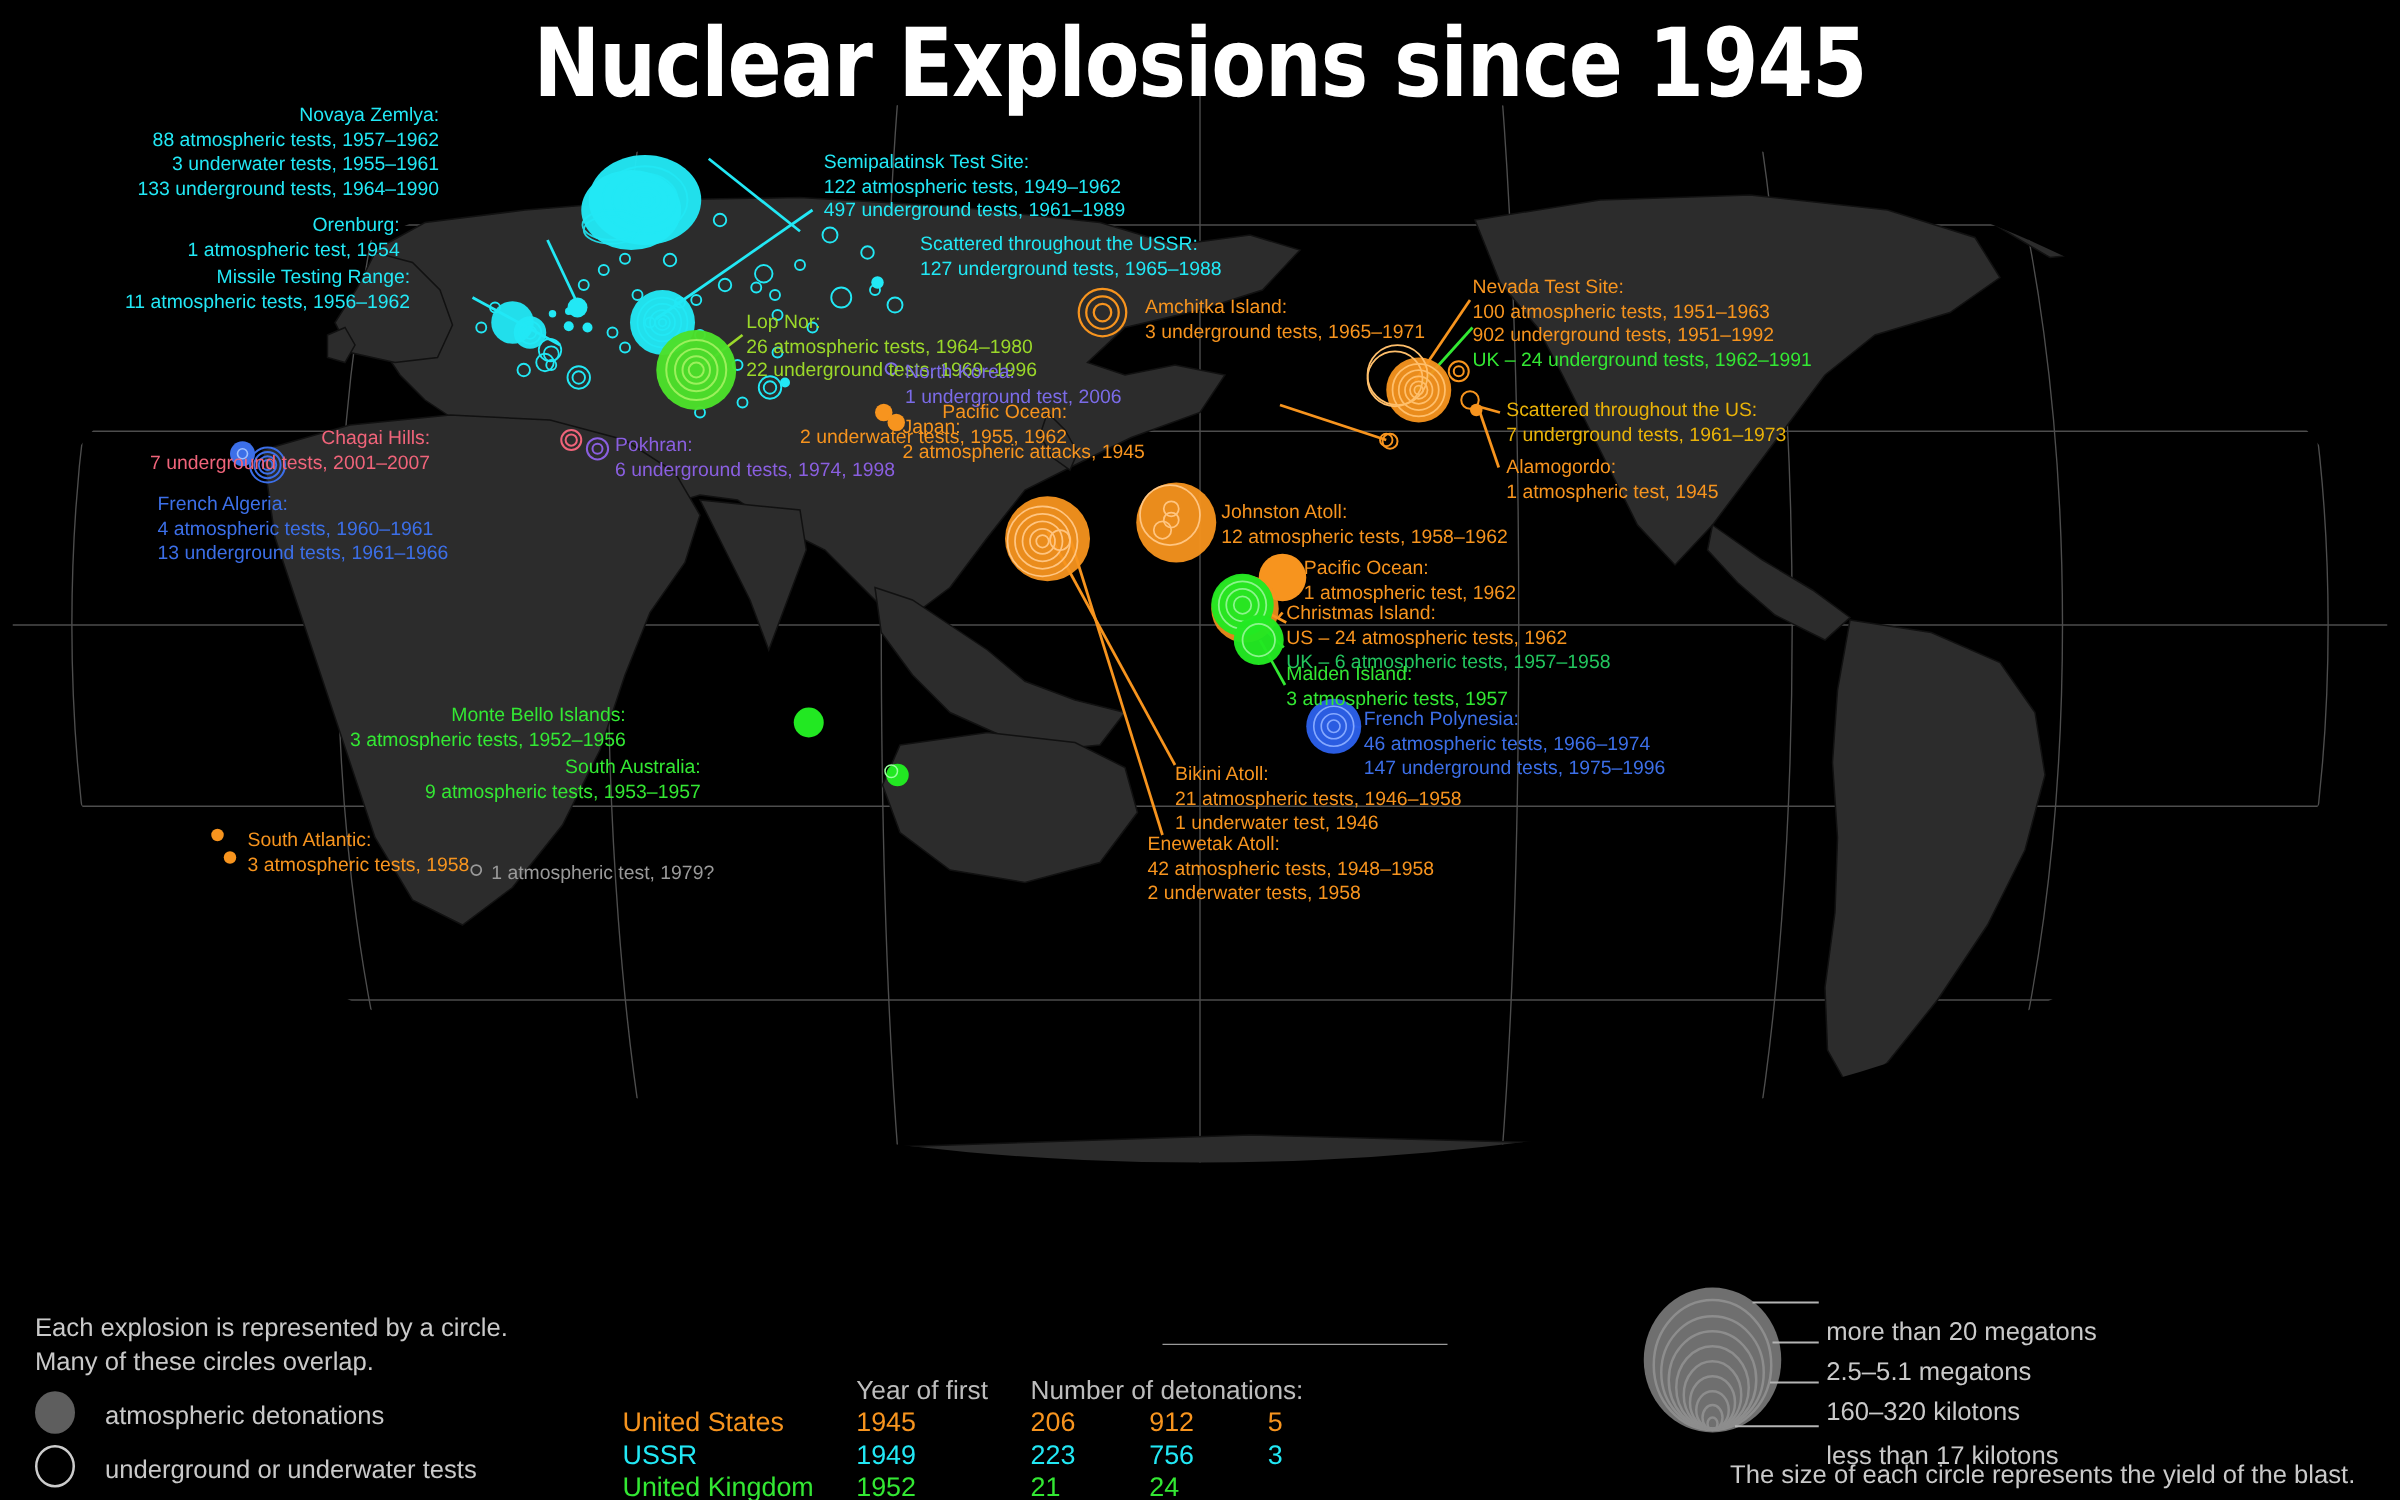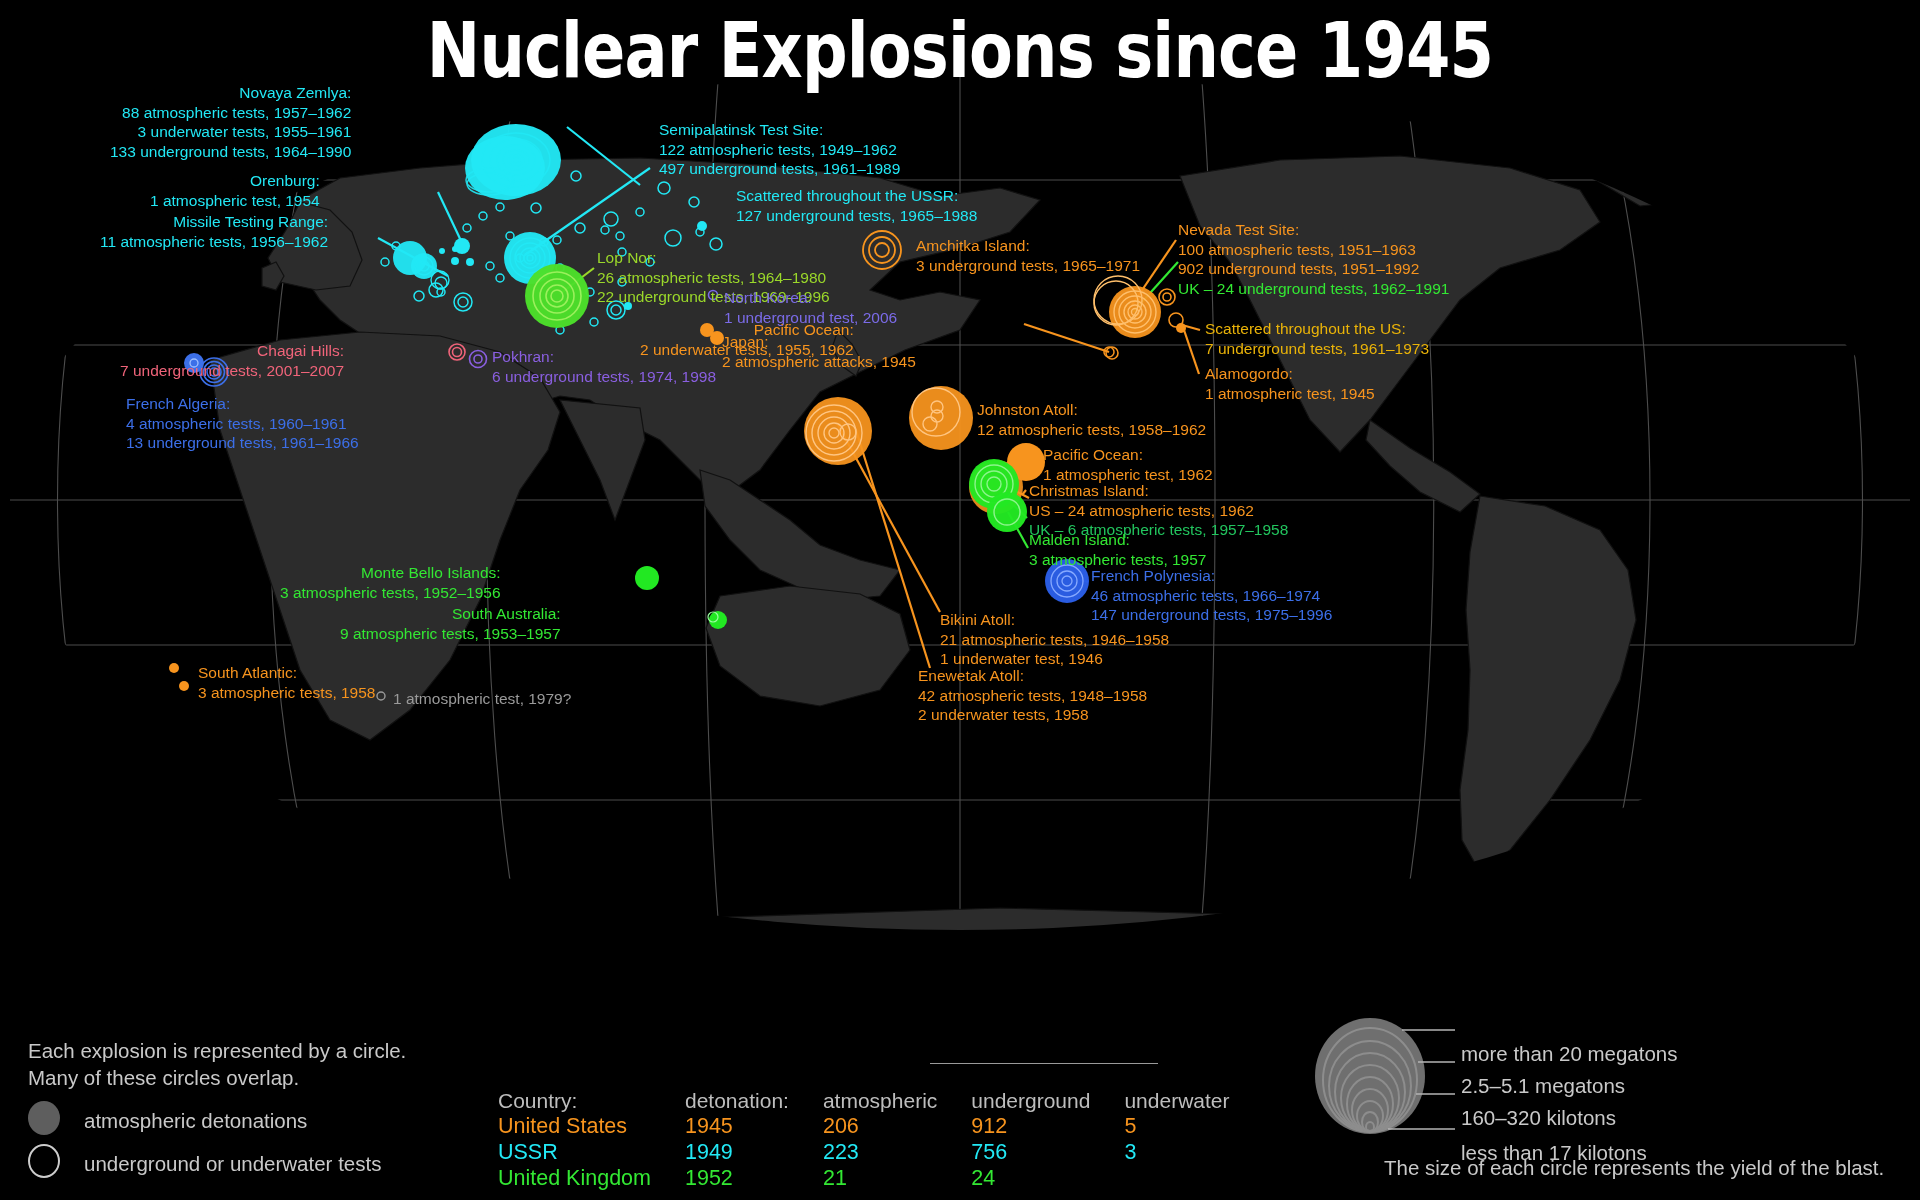--- a/index.html
+++ b/index.html
@@ -45,21 +45,21 @@
     font-family: "Liberation Sans", sans-serif;
   }
   .anno .ttl { display: block; }
   .anno .ln  { display: block; }
   .ar { text-align: right; }
   .al { text-align: left; }
 
   
   #legend-band {
     position: absolute;
-    left: 0; bottom: 12px; width: 1916px; height: 190px;
+    left: 0; bottom: 0; width: 1916px; height: 190px;
     background: rgba(0,0,0,0.86);
   }
   #legend-left {
     position: absolute; left: 28px; bottom: 10px; width: 470px;
     color: #c9c9c9; font-size: 20.5px; line-height: 1.35;
   }
   .leg-row { display: flex; align-items: flex-end; margin-top: 9px; }
   .leg-circle-filled {
     width: 32px; height: 34px; border-radius: 50%;
     background: #5e5e5e; margin-right: 24px; flex: 0 0 auto;
@@ -549,25 +549,23 @@
         <span>underground or underwater tests</span>
       </div>
     </div>
 
     <div id="detonations-rule"></div>
 
     <div id="legend-table">
       <table>
         <tbody id="table-body">
             <tr>
-              <td class="hdr-label">Country:</td>
-              <td class="hdr-label">detonation:</td>
-              <td class="hdr-label">atmospheric</td>
-              <td class="hdr-label">underground</td>
-              <td class="hdr-label">underwater</td>
+              <td class="hdr-label"></td>
+              <td class="hdr-label">Year of first</td>
+              <td class="hdr-label" colspan="3">Number of detonations:</td>
             </tr>
             <tr>
               <td class="country-name" style="color: rgb(247, 148, 30);">United States</td>
               <td class="num-cell" style="color: rgb(247, 148, 30);">1945</td>
               <td class="num-cell" style="color: rgb(247, 148, 30);">206</td>
               <td class="num-cell" style="color: rgb(247, 148, 30);">912</td>
               <td class="num-cell" style="color: rgb(247, 148, 30);">5</td>
             </tr>
             <tr>
               <td class="country-name" style="color: rgb(34, 232, 245);">USSR</td>

